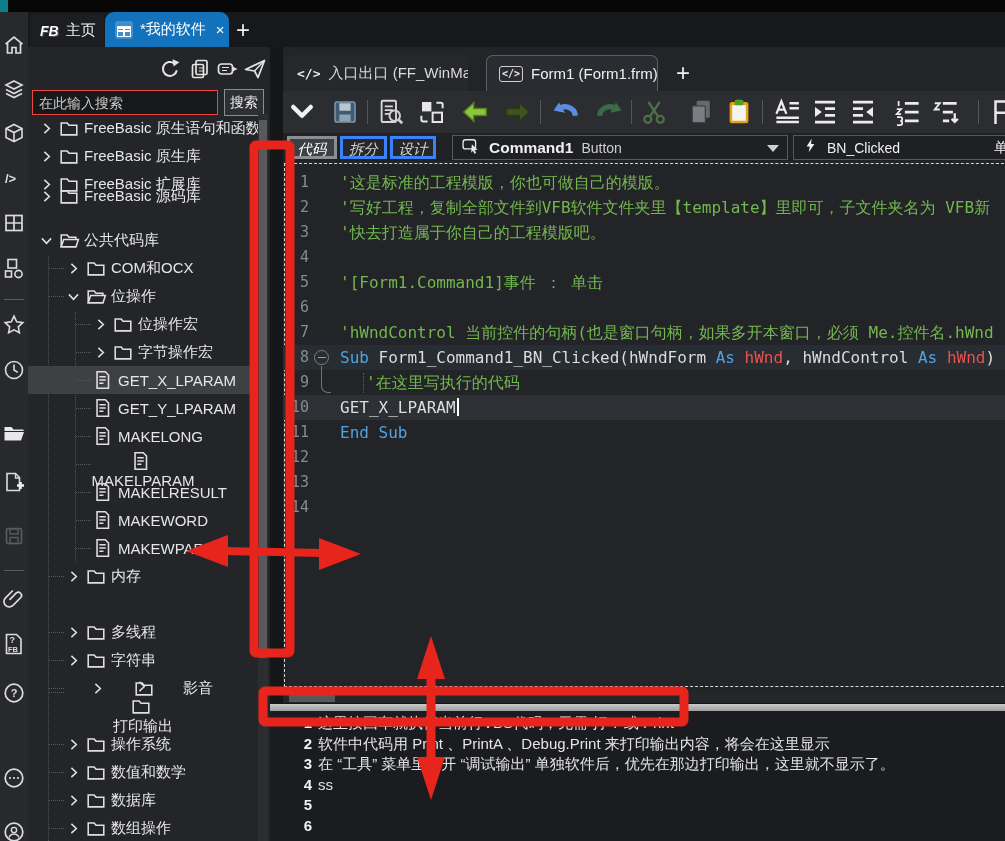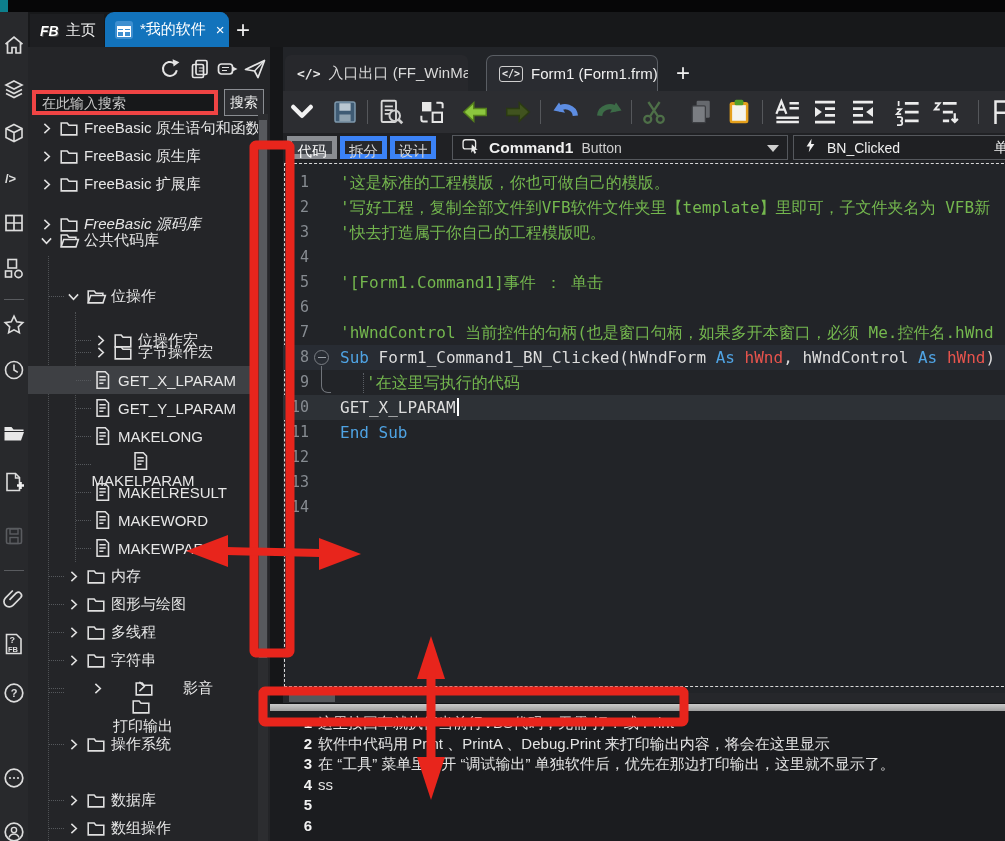--- a/index.html
+++ b/index.html
@@ -29,21 +29,21 @@
   .closex{font-size:15px;color:#fff;margin-left:3px;cursor:default;}
   #newtab-btn{left:208px;top:6px;position:absolute;font-size:24px;color:#f0f0f0;line-height:24px;}
   
   #activity-bar{left:0;top:12px;width:28px;height:829px;background:#28292c;}
   .act-icon{position:absolute;left:2px;width:24px;height:24px;}
   .act-div{position:absolute;left:4px;width:20px;height:1px;background:#595b5f;}
   
   #tree-panel{left:28px;top:47px;width:242px;height:794px;background:#242528;overflow:hidden;}
   .tree-hicon{position:absolute;top:10px;width:24px;height:24px;}
   #tree-search-input{position:absolute;left:4px;top:43px;width:186px;height:25px;background:#17181a;
-     border:4px solid #ef4444;color:#d8d8d8;font-size:14px;padding:0 6px;box-sizing:border-box;
+     border:1px solid #ef4444;color:#d8d8d8;font-size:14px;padding:0 6px;box-sizing:border-box;
      font-family:"Liberation Sans",sans-serif;}
   #tree-search-input::placeholder{color:#c9c9c9;opacity:1;}
   #tree-search-btn{position:absolute;left:196px;top:42px;width:40px;height:27px;background:#2e2f33;
      border:1px solid #8a8d92;color:#ececec;font-size:14px;text-align:center;line-height:25px;box-sizing:border-box;}
   #tree-items{position:absolute;left:0;top:67px;width:242px;height:727px;}
   .trow{position:absolute;left:0;width:230px;height:28px;display:flex;align-items:center;font-size:15px;color:#e6e6e6;white-space:nowrap;}
   .trow.selected{background:#3e4044;}
   .tico{width:22px;height:22px;flex:0 0 auto;margin-right:4px;}
   .tchev{width:17px;height:17px;flex:0 0 auto;margin-right:3px;}
   .hconn{position:absolute;border-top:1px dotted #55585c;height:0;top:14px;}
@@ -61,21 +61,21 @@
   #etab-form{left:203px;width:172px;background:#2a2c31;border:1px solid #5a5e64;border-bottom:none;
              border-radius:7px 7px 0 0;color:#f0f0f0;}
   .codeglyph{font-family:"DejaVu Sans Mono",monospace;font-weight:bold;font-size:13px;color:#e8e8e8;}
   .boxedcode{border:1.4px solid #cfcfcf;border-radius:3px;padding:0 2px;font-size:10px;line-height:14px;}
   #etab-plus{position:absolute;left:393px;top:12px;font-size:24px;color:#f0f0f0;}
   #toolbar{position:absolute;left:0;top:44px;width:722px;height:42px;background:#2c2d31;}
   .tb-icon{position:absolute;top:6px;width:30px;height:30px;}
   .tb-sep{position:absolute;top:9px;width:1px;height:24px;background:#55575b;}
   #subtabs{position:absolute;left:0;top:86px;width:722px;height:28px;background:#202124;}
   .vtab{position:absolute;top:3px;height:23px;line-height:21px;text-align:center;font-size:14.5px;
-        border:5px solid #3b82f6;background:#26272a;color:#d6d6d6;box-sizing:border-box;}
+        border:3px solid #3b82f6;background:#26272a;color:#d6d6d6;box-sizing:border-box;font-style:italic;}
   .vtab.active{background:#3c3f44;border-color:#8a8d92;color:#fff;}
   .combo{position:absolute;top:2px;height:25px;border:1px solid #55585d;background:#1f2023;
          display:flex;align-items:center;gap:8px;padding:0 8px;box-sizing:border-box;color:#f0f0f0;}
   .combo .cname{font-weight:bold;font-size:15.5px;}
   .combo .ctype{font-size:14px;color:#cfcfcf;}
   .dd-caret{width:0;height:0;border-left:6px solid transparent;border-right:6px solid transparent;
             border-top:7px solid #cfcfcf;position:absolute;right:8px;top:9px;}
   
   #code-area{position:absolute;left:0;top:114px;width:722px;height:532px;background:#222428;}
   #dashed-focus{position:absolute;left:1px;top:2px;width:740px;height:524px;
@@ -242,54 +242,65 @@
       <div class="trow" style="top: 56px;">
         <span style="display: inline-block; width: 10px; flex: 0 0 auto;"></span>
         <span class="tchev"><svg viewBox="0 0 24 24" width="17" height="17">
             <path d="M9 5.5L16 12l-7 6.5" fill="none" stroke="#e0e0e0" stroke-width="2.2"></path>
           </svg></span>
         <span class="tico"><svg viewBox="0 0 24 24" width="22" height="22">
             <path d="M3.5 19.5v-13H10l2 2.5h8.5v10.5z" fill="none" stroke="#e0e0e0" stroke-width="1.7"></path>
           </svg></span>
         <span>FreeBasic 扩展库</span>
       </div>
-      <div class="trow" style="top: 96px; font-style: italic;">
+      <div class="trow" style="top: 68px;">
         <span style="display: inline-block; width: 10px; flex: 0 0 auto;"></span>
         <span class="tchev"><svg viewBox="0 0 24 24" width="17" height="17">
             <path d="M9 5.5L16 12l-7 6.5" fill="none" stroke="#e0e0e0" stroke-width="2.2"></path>
           </svg></span>
         <span class="tico"><svg viewBox="0 0 24 24" width="22" height="22">
             <path d="M3.5 19.5v-13H10l2 2.5h8.5v10.5z" fill="none" stroke="#e0e0e0" stroke-width="1.7"></path>
           </svg></span>
         <span>FreeBasic 源码库</span>
       </div>
       <div class="trow" style="top: 112px;">
         <span style="display: inline-block; width: 10px; flex: 0 0 auto;"></span>
         <span class="tchev"><svg viewBox="0 0 24 24" width="17" height="17">
             <path d="M5.5 9l6.5 7 6.5-7" fill="none" stroke="#e0e0e0" stroke-width="2.2"></path>
           </svg></span>
         <span class="tico"><svg viewBox="0 0 24 24" width="22" height="22">
             <path d="M3.5 19.5v-13H10l2 2.5h7.5v2" fill="none" stroke="#e0e0e0" stroke-width="1.7"></path>
             <path d="M6.2 11.5h16l-2.6 8H3.5z" fill="none" stroke="#e0e0e0" stroke-width="1.7"></path>
           </svg></span>
         <span>公共代码库</span>
       </div>
+      <div class="trow" style="top: 140px;">
+        <span class="hconn" style="left: 21px; width: 15px;"></span>
+        <span style="display: inline-block; width: 37px; flex: 0 0 auto;"></span>
+        <span class="tchev"><svg viewBox="0 0 24 24" width="17" height="17">
+            <path d="M9 5.5L16 12l-7 6.5" fill="none" stroke="#e0e0e0" stroke-width="2.2"></path>
+          </svg></span>
+        <span class="tico"><svg viewBox="0 0 24 24" width="22" height="22">
+            <path d="M3.5 19.5v-13H10l2 2.5h8.5v10.5z" fill="none" stroke="#e0e0e0" stroke-width="1.7"></path>
+          </svg></span>
+        <span>COM和OCX</span>
+      </div>
       <div class="trow" style="top: 168px;">
         <span class="hconn" style="left: 21px; width: 15px;"></span>
         <span style="display: inline-block; width: 37px; flex: 0 0 auto;"></span>
         <span class="tchev"><svg viewBox="0 0 24 24" width="17" height="17">
             <path d="M5.5 9l6.5 7 6.5-7" fill="none" stroke="#e0e0e0" stroke-width="2.2"></path>
           </svg></span>
         <span class="tico"><svg viewBox="0 0 24 24" width="22" height="22">
             <path d="M3.5 19.5v-13H10l2 2.5h7.5v2" fill="none" stroke="#e0e0e0" stroke-width="1.7"></path>
             <path d="M6.2 11.5h16l-2.6 8H3.5z" fill="none" stroke="#e0e0e0" stroke-width="1.7"></path>
           </svg></span>
         <span>位操作</span>
       </div>
-      <div class="trow" style="top: 212px;">
+      <div class="trow" style="top: 196px;">
         <span class="hconn" style="left: 48px; width: 15px;"></span>
         <span style="display: inline-block; width: 64px; flex: 0 0 auto;"></span>
         <span class="tchev"><svg viewBox="0 0 24 24" width="17" height="17">
             <path d="M9 5.5L16 12l-7 6.5" fill="none" stroke="#e0e0e0" stroke-width="2.2"></path>
           </svg></span>
         <span class="tico"><svg viewBox="0 0 24 24" width="22" height="22">
             <path d="M3.5 19.5v-13H10l2 2.5h8.5v10.5z" fill="none" stroke="#e0e0e0" stroke-width="1.7"></path>
           </svg></span>
         <span>位操作宏</span>
       </div>
@@ -371,31 +382,20 @@
         <span class="hconn" style="left: 21px; width: 15px;"></span>
         <span style="display: inline-block; width: 37px; flex: 0 0 auto;"></span>
         <span class="tchev"><svg viewBox="0 0 24 24" width="17" height="17">
             <path d="M9 5.5L16 12l-7 6.5" fill="none" stroke="#e0e0e0" stroke-width="2.2"></path>
           </svg></span>
         <span class="tico"><svg viewBox="0 0 24 24" width="22" height="22">
             <path d="M3.5 19.5v-13H10l2 2.5h8.5v10.5z" fill="none" stroke="#e0e0e0" stroke-width="1.7"></path>
           </svg></span>
         <span>内存</span>
       </div>
-      <div class="trow" style="top: 476px;">
-        <span class="hconn" style="left: 21px; width: 15px;"></span>
-        <span style="display: inline-block; width: 37px; flex: 0 0 auto;"></span>
-        <span class="tchev"><svg viewBox="0 0 24 24" width="17" height="17">
-            <path d="M9 5.5L16 12l-7 6.5" fill="none" stroke="#e0e0e0" stroke-width="2.2"></path>
-          </svg></span>
-        <span class="tico"><svg viewBox="0 0 24 24" width="22" height="22">
-            <path d="M3.5 19.5v-13H10l2 2.5h8.5v10.5z" fill="none" stroke="#e0e0e0" stroke-width="1.7"></path>
-          </svg></span>
-        <span>图形与绘图</span>
-      </div>
       <div class="trow" style="top: 504px;">
         <span class="hconn" style="left: 21px; width: 15px;"></span>
         <span style="display: inline-block; width: 37px; flex: 0 0 auto;"></span>
         <span class="tchev"><svg viewBox="0 0 24 24" width="17" height="17">
             <path d="M9 5.5L16 12l-7 6.5" fill="none" stroke="#e0e0e0" stroke-width="2.2"></path>
           </svg></span>
         <span class="tico"><svg viewBox="0 0 24 24" width="22" height="22">
             <path d="M3.5 19.5v-13H10l2 2.5h8.5v10.5z" fill="none" stroke="#e0e0e0" stroke-width="1.7"></path>
           </svg></span>
         <span>多线程</span>
@@ -436,20 +436,31 @@
       <div class="trow" style="top: 616px;">
         <span class="hconn" style="left: 21px; width: 15px;"></span>
         <span style="display: inline-block; width: 37px; flex: 0 0 auto;"></span>
         <span class="tchev"><svg viewBox="0 0 24 24" width="17" height="17">
             <path d="M9 5.5L16 12l-7 6.5" fill="none" stroke="#e0e0e0" stroke-width="2.2"></path>
           </svg></span>
         <span class="tico"><svg viewBox="0 0 24 24" width="22" height="22">
             <path d="M3.5 19.5v-13H10l2 2.5h8.5v10.5z" fill="none" stroke="#e0e0e0" stroke-width="1.7"></path>
           </svg></span>
         <span>操作系统</span>
+      </div>
+      <div class="trow" style="top: 644px;">
+        <span class="hconn" style="left: 21px; width: 15px;"></span>
+        <span style="display: inline-block; width: 37px; flex: 0 0 auto;"></span>
+        <span class="tchev"><svg viewBox="0 0 24 24" width="17" height="17">
+            <path d="M9 5.5L16 12l-7 6.5" fill="none" stroke="#e0e0e0" stroke-width="2.2"></path>
+          </svg></span>
+        <span class="tico"><svg viewBox="0 0 24 24" width="22" height="22">
+            <path d="M3.5 19.5v-13H10l2 2.5h8.5v10.5z" fill="none" stroke="#e0e0e0" stroke-width="1.7"></path>
+          </svg></span>
+        <span>数值和数学</span>
       </div>
       <div class="trow" style="top: 672px;">
         <span class="hconn" style="left: 21px; width: 15px;"></span>
         <span style="display: inline-block; width: 37px; flex: 0 0 auto;"></span>
         <span class="tchev"><svg viewBox="0 0 24 24" width="17" height="17">
             <path d="M9 5.5L16 12l-7 6.5" fill="none" stroke="#e0e0e0" stroke-width="2.2"></path>
           </svg></span>
         <span class="tico"><svg viewBox="0 0 24 24" width="22" height="22">
             <path d="M3.5 19.5v-13H10l2 2.5h8.5v10.5z" fill="none" stroke="#e0e0e0" stroke-width="1.7"></path>
           </svg></span>

